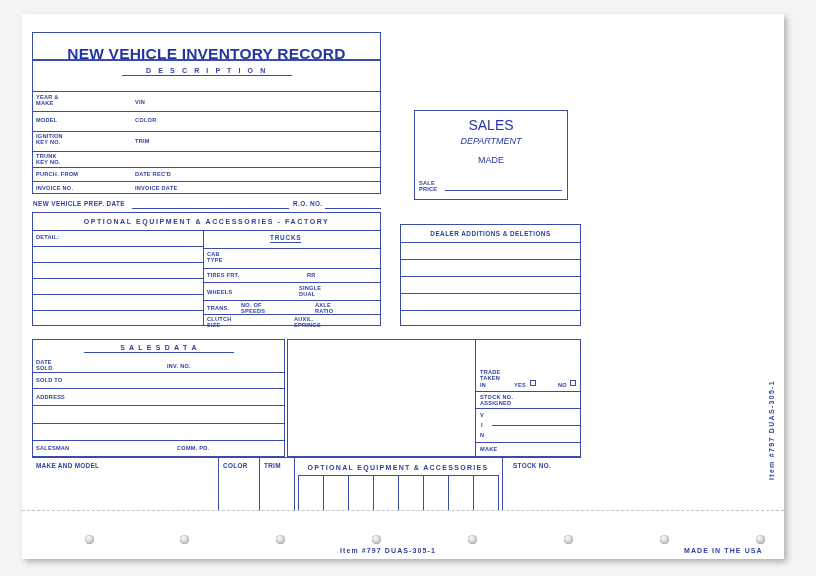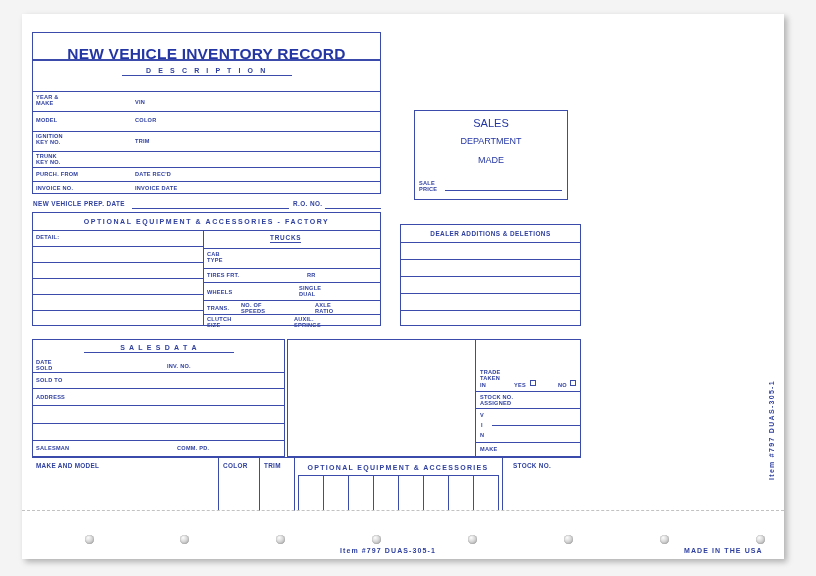--- a/index.html
+++ b/index.html
@@ -134,22 +134,22 @@
 SPEEDS</div>
     <div class="lbl" style="left:293px;top:288px;">AXLE
 RATIO</div>
 
     <div class="lbl" style="left:185px;top:302px;">CLUTCH
 SIZE</div>
     <div class="lbl" style="left:272px;top:302px;">AUXIL.
 SPRINGS</div>
 
     <div class="bx" style="left:392px;top:96px;width:154px;height:90px;"></div>
-    <div class="ttl" style="left:392px;top:103px;width:154px;text-align:center;font-size:11px;font-weight:normal;">SALES</div>
-    <div class="ttl" style="left:392px;top:122px;width:154px;text-align:center;font-size:9px;font-weight:normal;">DEPARTMENT</div>
+    <div class="ttl" style="left:392px;top:103px;width:154px;text-align:center;font-size:14px;font-weight:normal;">SALES</div>
+    <div class="ttl" style="left:392px;top:122px;width:154px;text-align:center;font-size:9px;font-weight:normal;font-style:italic;">DEPARTMENT</div>
     <div class="ttl" style="left:392px;top:141px;width:154px;text-align:center;font-size:9px;font-weight:normal;">MADE</div>
     <div class="lbl" style="left:397px;top:166px;">SALE
 PRICE</div>
     <div class="rule" style="left:423px;top:176px;width:117px;"></div>
 
     <div class="bx" style="left:378px;top:210px;width:181px;height:102px;"></div>
     <div class="ln hl" style="left:378px;top:228px;width:181px;"></div>
     <div class="lbl2" style="left:378px;top:216px;width:181px;text-align:center;letter-spacing:.45px;">DEALER ADDITIONS &amp; DELETIONS</div>
     <div class="ln hl" style="left:378px;top:245px;width:181px;"></div>
     <div class="ln hl" style="left:378px;top:262px;width:181px;"></div>

